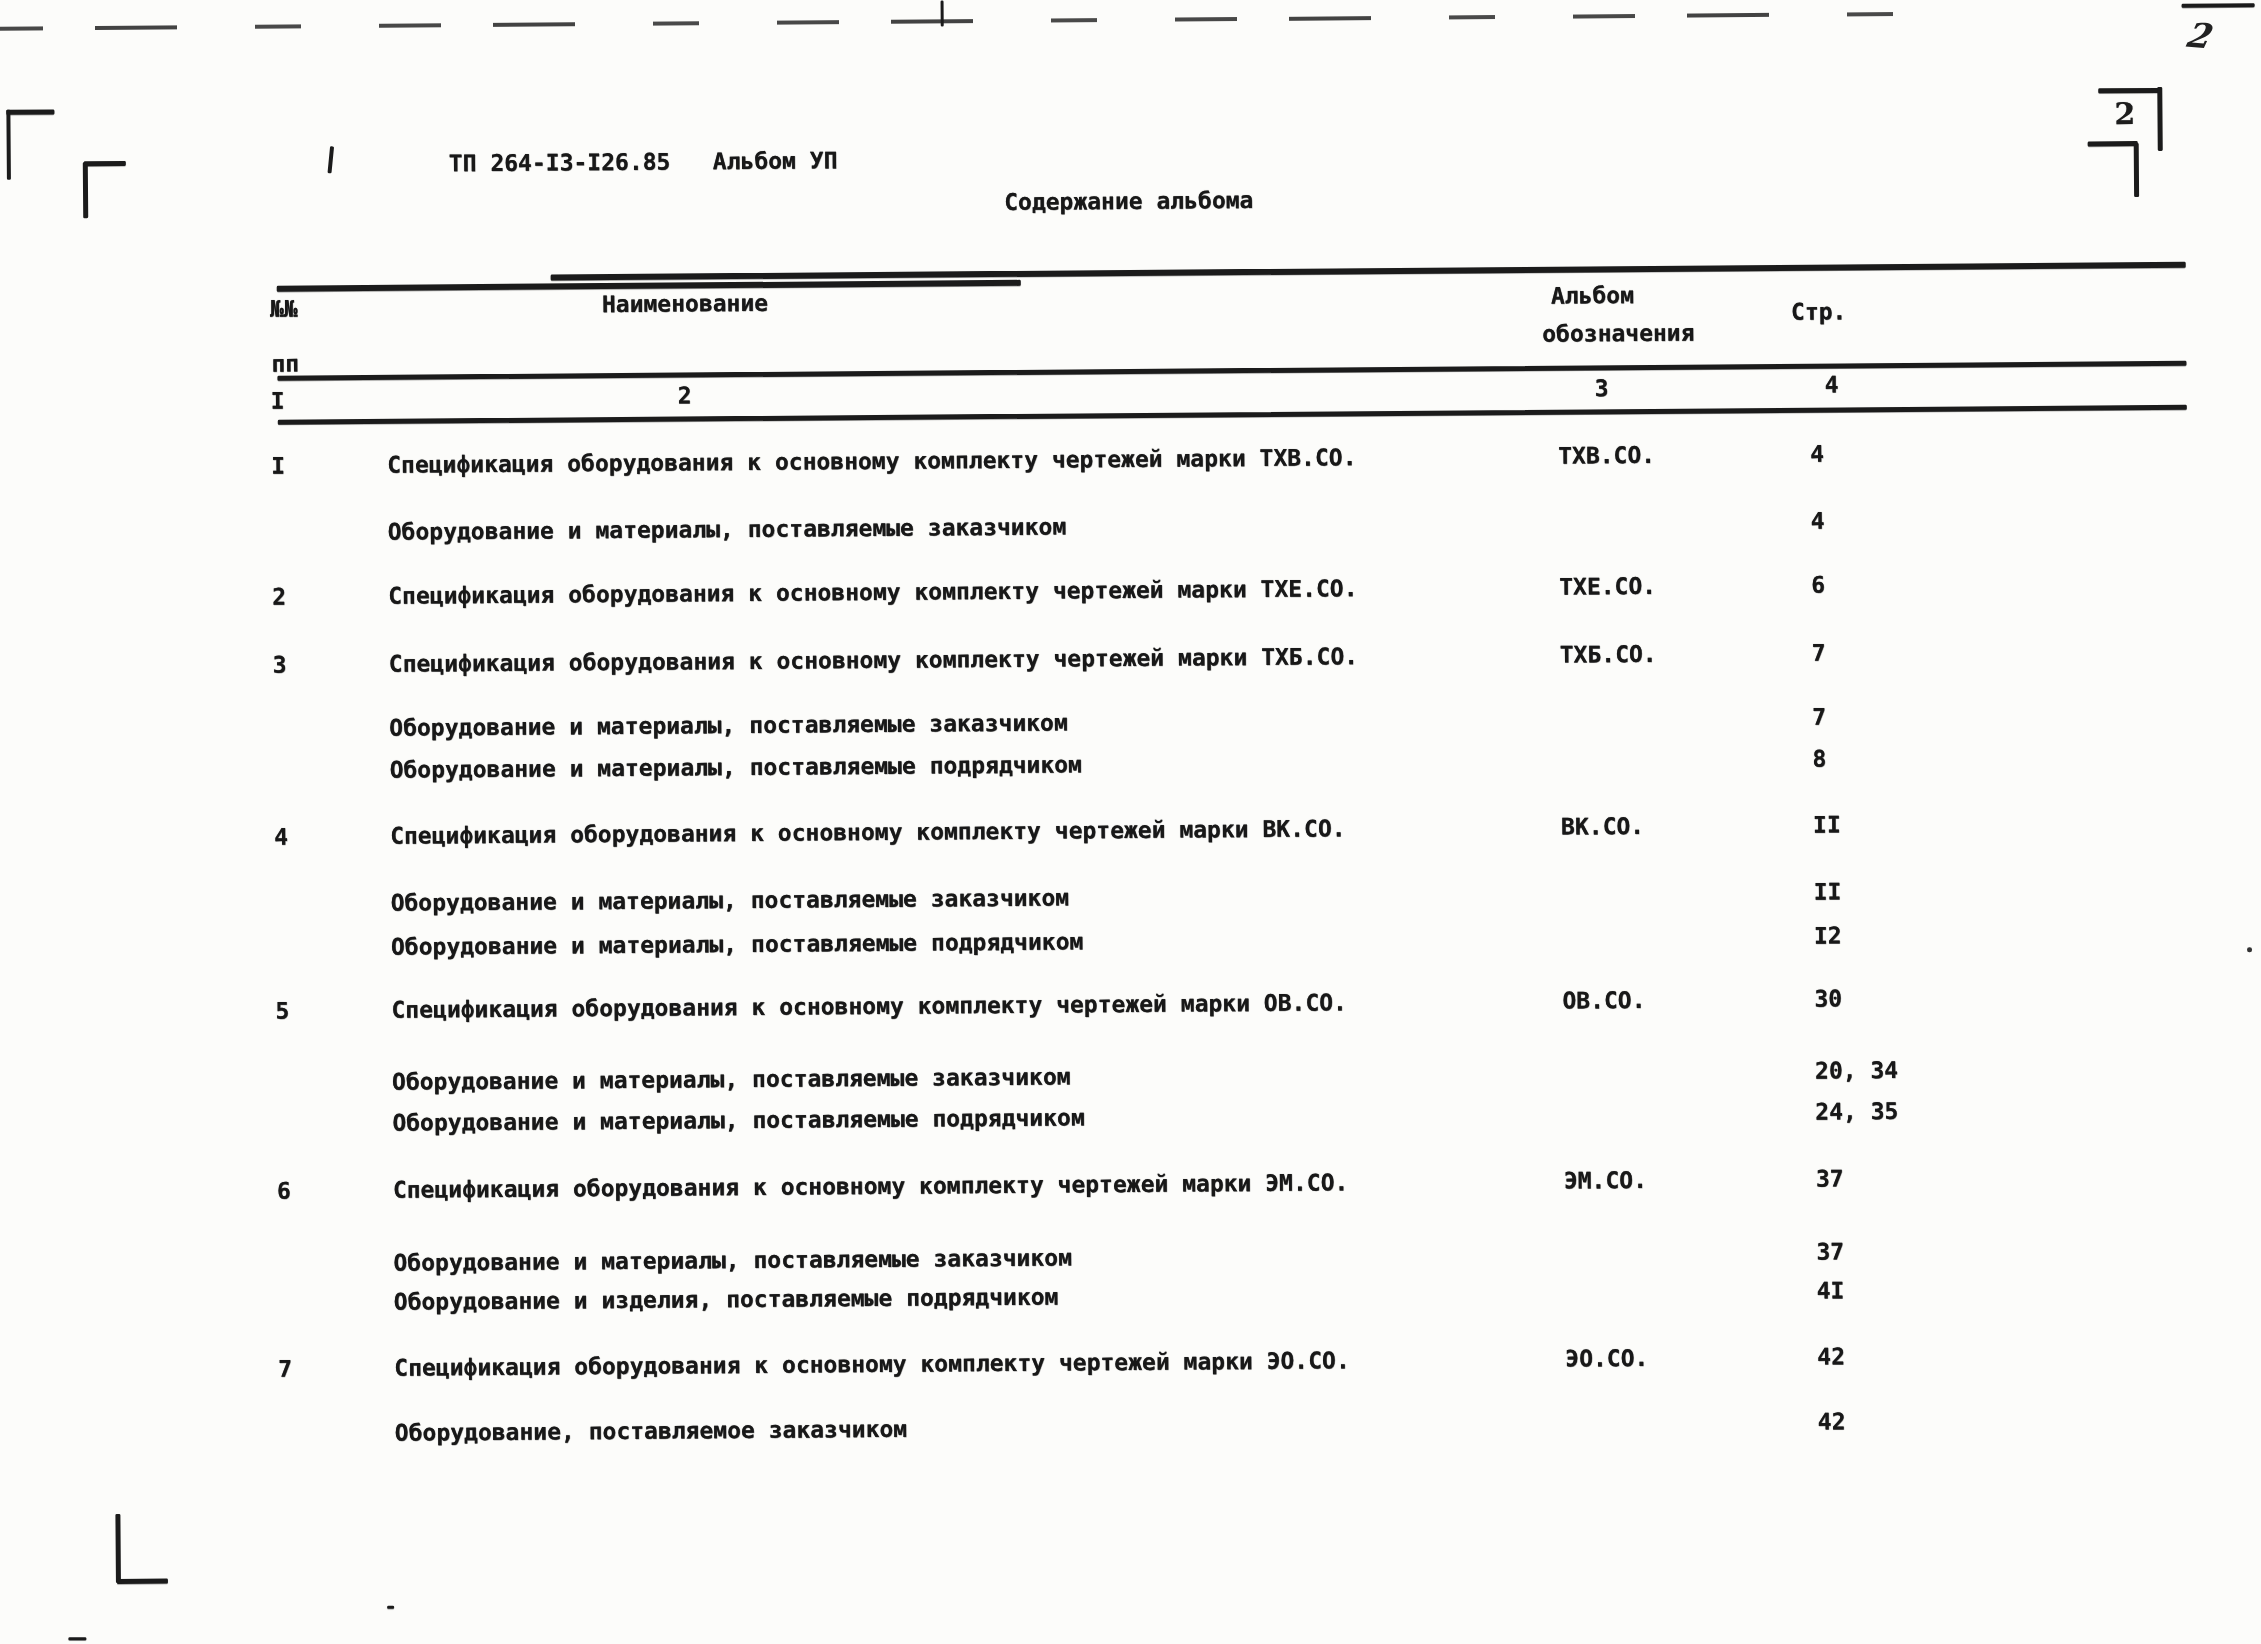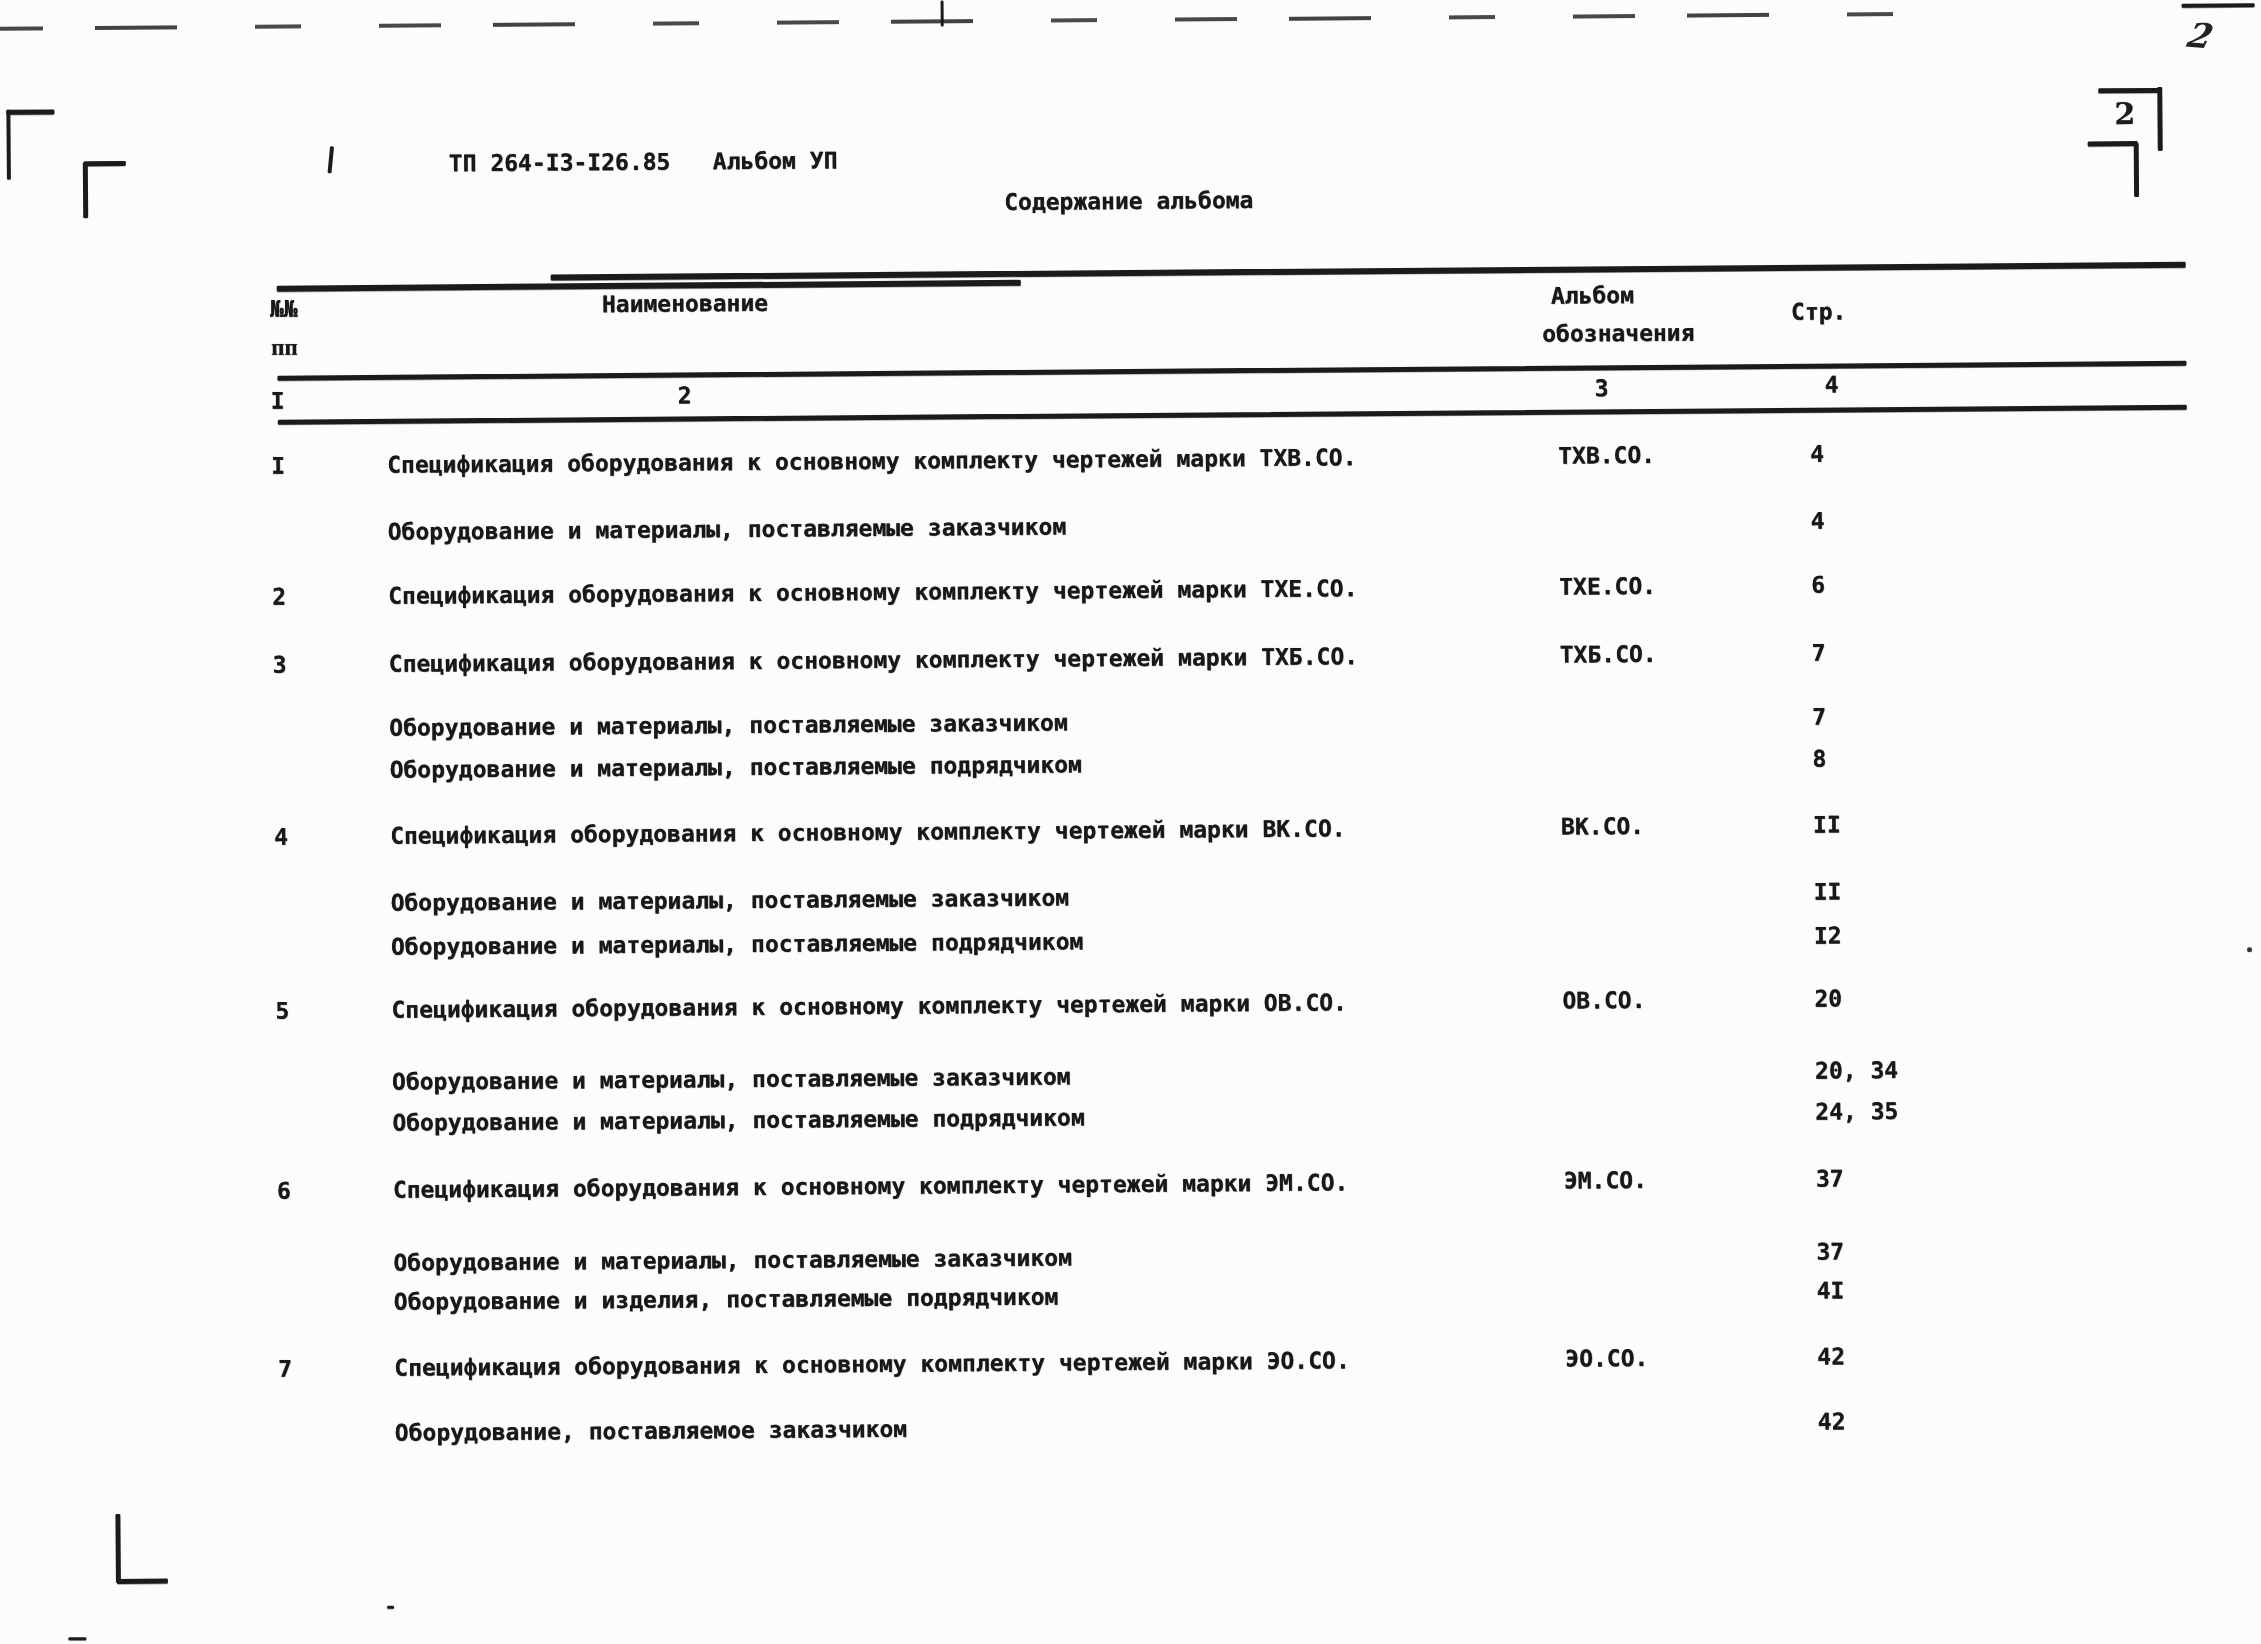--- a/index.html
+++ b/index.html
@@ -86,21 +86,21 @@
     <div class="t" style="left:454px;top:145px;">ТП 264-I3-I26.85</div>
     <div class="t" style="left:718px;top:145px;">Альбом УП</div>
     <div class="t" style="left:1009px;top:188px;">Содержание альбома</div>
 
     <div class="hline" style="left:281px;top:279px;width:744px;height:5.9px;"></div>
     <div class="hline" style="left:555px;top:270px;width:1635px;height:5.9px;"></div>
     <div class="hline" style="left:281px;top:369px;width:1909px;height:4.6px;"></div>
     <div class="hline" style="left:281px;top:413px;width:1909px;height:4.6px;"></div>
 
     <div class="t" style="left:274px;top:289px;">№№</div>
-    <div class="t" style="left:275px;top:328px;font-family:Liberation Serif, serif;">пп</div>
+    <div class="t" style="left:275px;top:344px;">пп</div>
     <div class="t" style="left:606px;top:287px;">Наименование</div>
     <div class="t" style="left:1555px;top:286px;">Альбом</div>
     <div class="t" style="left:1546px;top:324px;">обозначения</div>
     <div class="t" style="left:1795px;top:304px;">Стр.</div>
 
     <div class="t" style="left:274px;top:381px;">I</div>
     <div class="t" style="left:681px;top:379px;">2</div>
     <div class="t" style="left:1598px;top:379px;">3</div>
     <div class="t" style="left:1828px;top:377px;">4</div>
 
@@ -146,21 +146,21 @@
           <span class="t" style="left: 1813px;">II</span>
         </div>
         <div class="row" style="top: 928px;">
           <span class="t" style="left: 390px;">Оборудование и материалы, поставляемые подрядчиком</span>
           <span class="t" style="left: 1813px;">I2</span>
         </div>
         <div class="row" style="top: 991px;">
           <span class="t" style="left: 274px;">5</span>
           <span class="t" style="left: 390px;">Спецификация оборудования к основному комплекту чертежей марки ОВ.СО.</span>
           <span class="t" style="left: 1561px;">ОВ.СО.</span>
-          <span class="t" style="left: 1813px;">20</span>
+          <span class="t" style="left: 1813px;">30</span>
         </div>
         <div class="row" style="top: 1063px;">
           <span class="t" style="left: 390px;">Оборудование и материалы, поставляемые заказчиком</span>
           <span class="t" style="left: 1813px;">20, 34</span>
         </div>
         <div class="row" style="top: 1104px;">
           <span class="t" style="left: 390px;">Оборудование и материалы, поставляемые подрядчиком</span>
           <span class="t" style="left: 1813px;">24, 35</span>
         </div>
         <div class="row" style="top: 1171px;">

